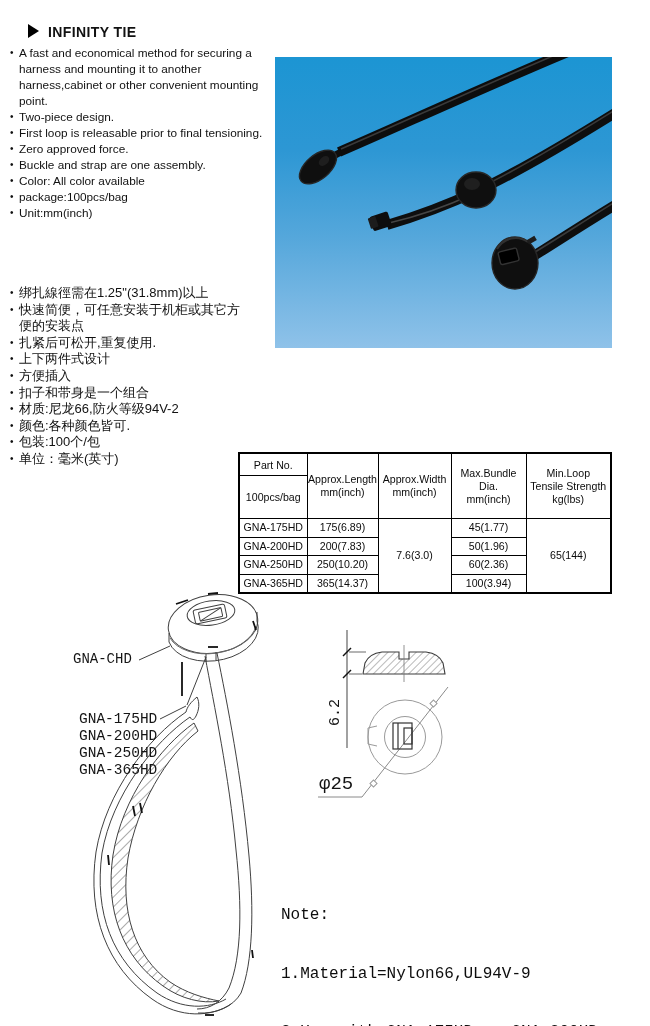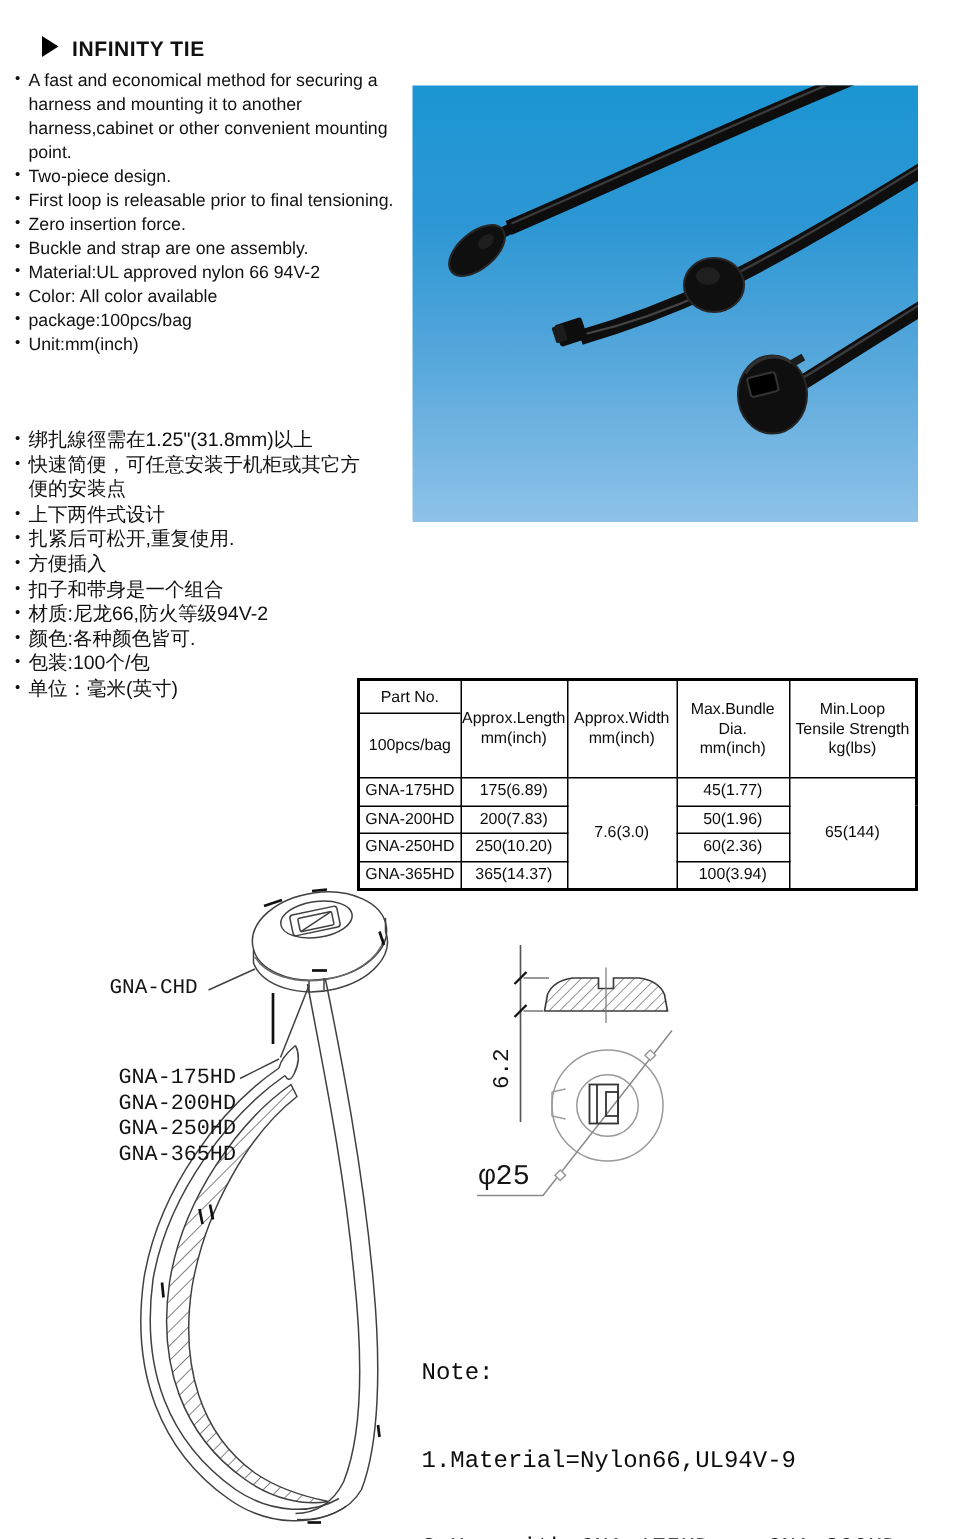--- a/index.html
+++ b/index.html
@@ -53,33 +53,32 @@
 
 <div class="abs title-row">
   <span class="tri"></span>
   <span class="title">INFINITY TIE</span>
 </div>
 
 <div class="abs features en">
   <div class="feat">A fast and economical method for securing a harness and mounting it to another harness,cabinet or other convenient mounting point.</div>
   <div class="feat">Two-piece design.</div>
   <div class="feat">First loop is releasable prior to final tensioning.</div>
-  <div class="feat">Zero insertion force.</div>
+  <div class="feat">Zero approved force.</div>
   <div class="feat">Buckle and strap are one assembly.</div>
-  <div class="feat">Material:UL approved nylon 66 94V-2</div>
   <div class="feat">Color: All color available</div>
   <div class="feat">package:100pcs/bag</div>
   <div class="feat">Unit:mm(inch)</div>
 </div>
 
 <div class="abs features cn">
   <div class="feat">绑扎線徑需在1.25"(31.8mm)以上</div>
   <div class="feat">快速简便，可任意安装于机柜或其它方便的安装点</div>
+  <div class="feat">扎紧后可松开,重复使用.</div>
   <div class="feat">上下两件式设计</div>
-  <div class="feat">扎紧后可松开,重复使用.</div>
   <div class="feat">方便插入</div>
   <div class="feat">扣子和带身是一个组合</div>
   <div class="feat">材质:尼龙66,防火等级94V-2</div>
   <div class="feat">颜色:各种颜色皆可.</div>
   <div class="feat">包装:100个/包</div>
   <div class="feat">单位：毫米(英寸)</div>
 </div>
 
 <div class="abs photo">
   <svg viewBox="0 0 337 291">

